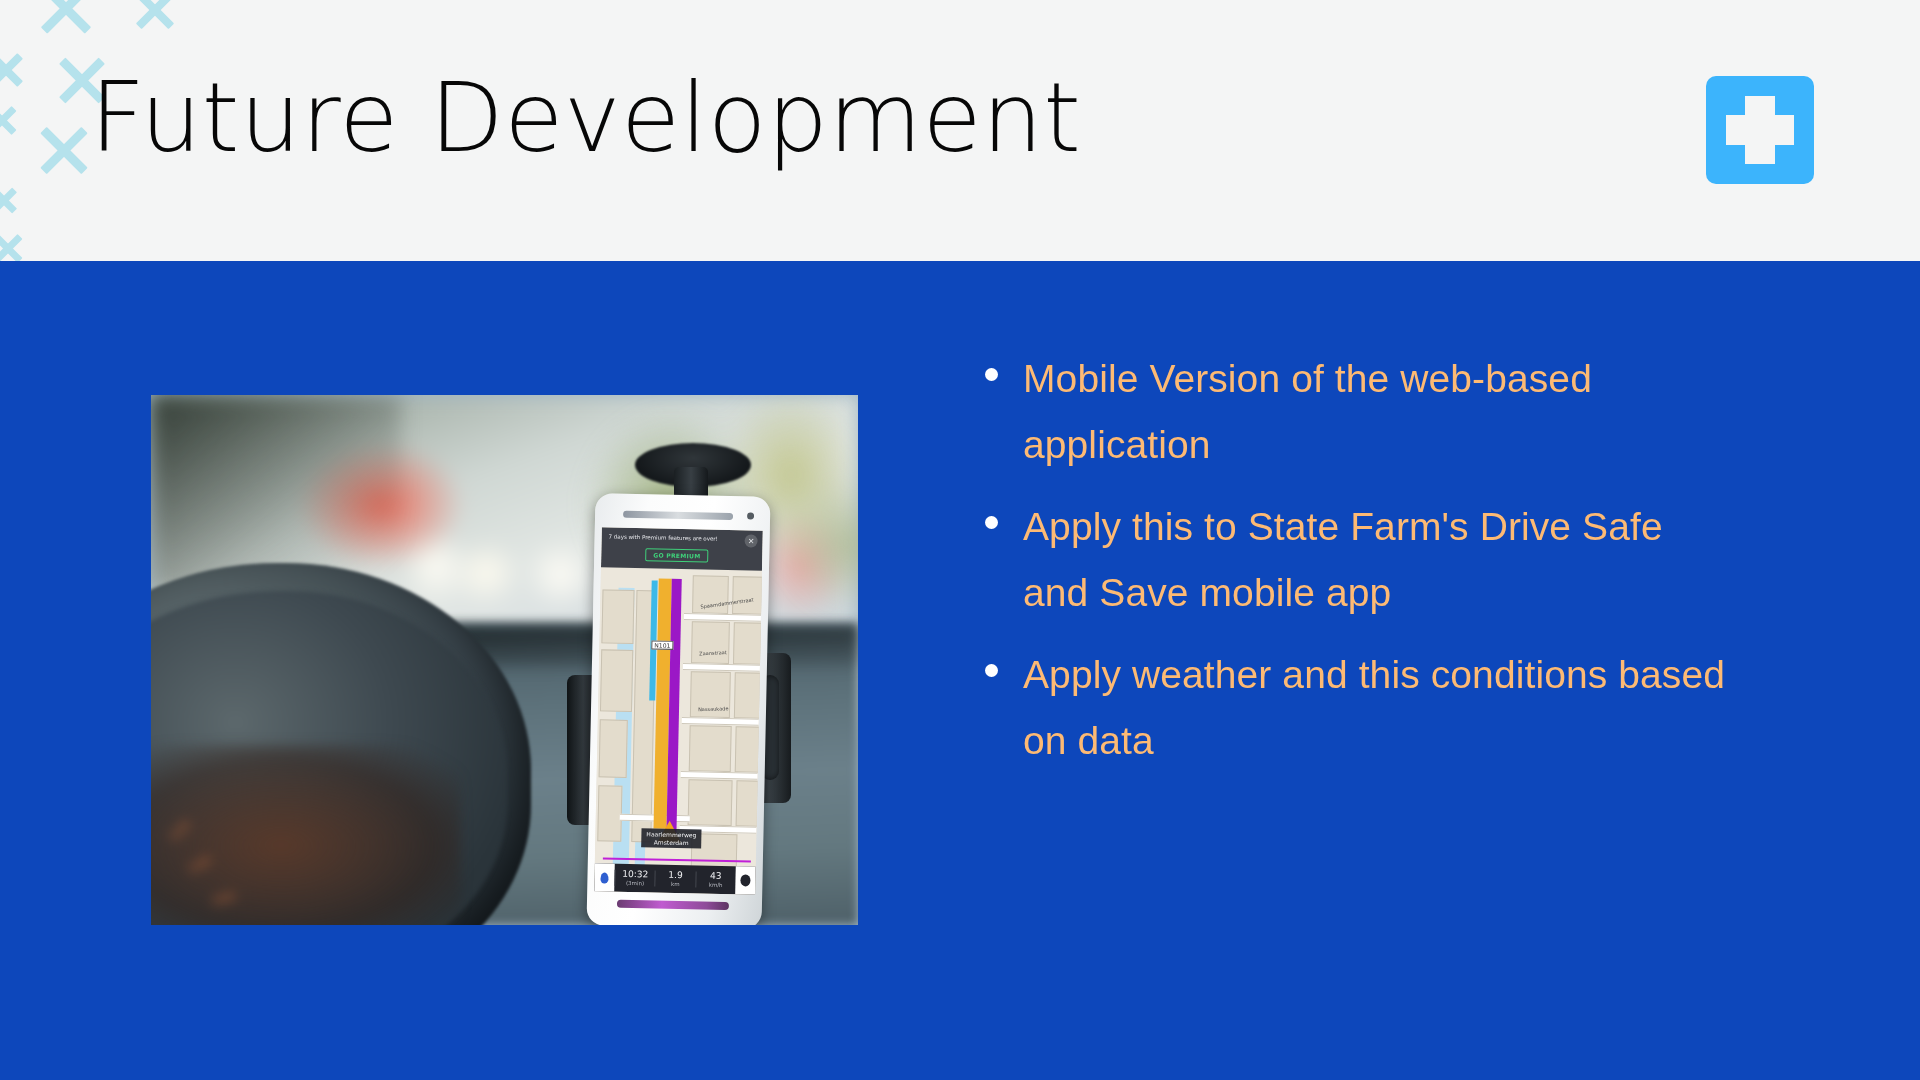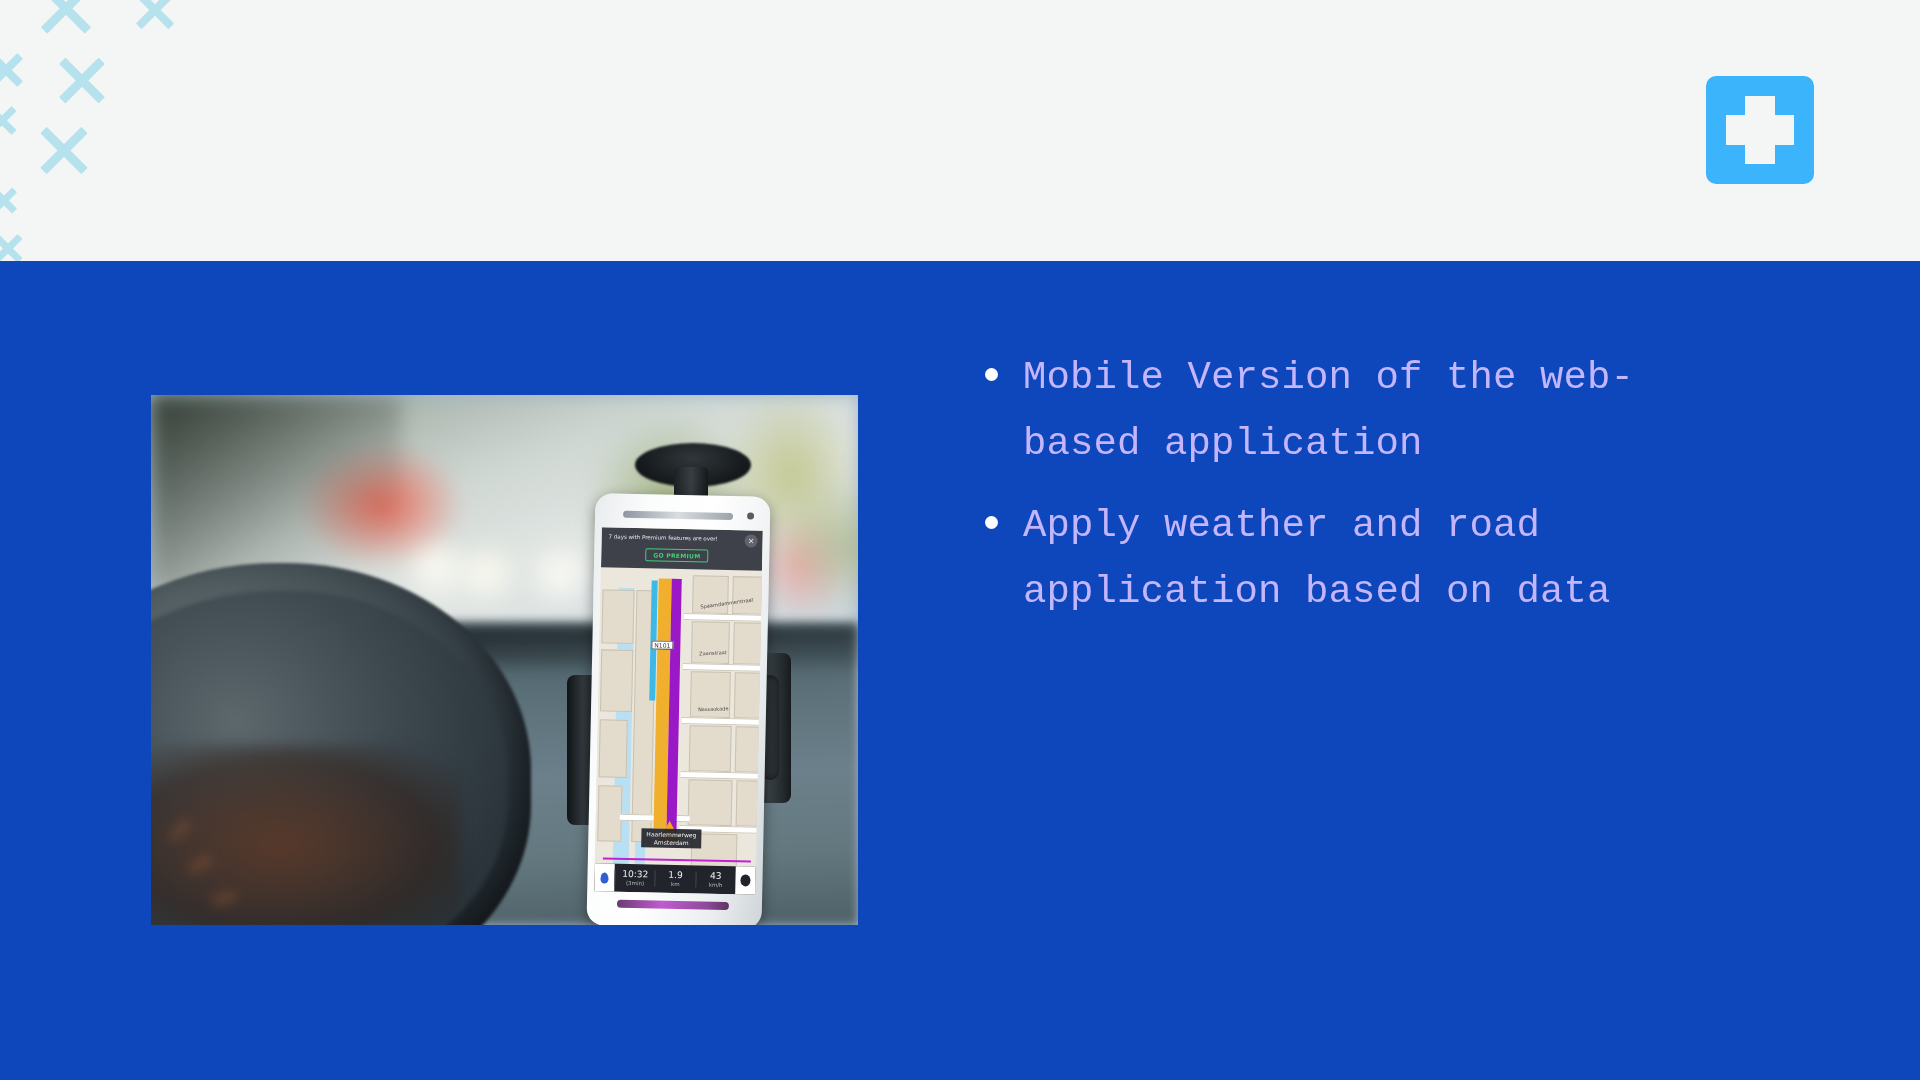--- a/index.html
+++ b/index.html
@@ -424,26 +424,26 @@
   .bullet-dot {
     flex: 0 0 auto;
     width: 13px;
     height: 13px;
     border-radius: 50%;
     background: #ffffff;
     margin-top: 22px;
     margin-right: 25px;
   }
   .bullet-text {
-    color: #c4b5fd;
+    color: #fdba74;
     font-size: 39px;
     line-height: 1.68;
     font-weight: 300;
     letter-spacing: 0.1px;
-    font-family: Liberation Mono, monospace;
+    font-family: Liberation Sans, sans-serif;
     max-width: 716px;
   }
 </style>
 </head>
 <body>
 
 <div class="slide">
 
   <div class="header">
 
@@ -475,20 +475,21 @@
         <div style="position: absolute; left: -11px; top: 185px; width: 30px; height: 30px; opacity: 1;">
           <span class="a" style="position: absolute; left: 50%; top: 50%; width: 30px; height: 7px; margin-left: -15px; margin-top: -3.5px; background: rgb(181, 226, 236); transform: rotate(45deg);"></span>
           <span class="b" style="position: absolute; left: 50%; top: 50%; width: 30px; height: 7px; margin-left: -15px; margin-top: -3.5px; background: rgb(181, 226, 236); transform: rotate(-45deg);"></span>
         </div>
         <div style="position: absolute; left: -9px; top: 231px; width: 34px; height: 34px; opacity: 1;">
           <span class="a" style="position: absolute; left: 50%; top: 50%; width: 34px; height: 7px; margin-left: -17px; margin-top: -3.5px; background: rgb(181, 226, 236); transform: rotate(45deg);"></span>
           <span class="b" style="position: absolute; left: 50%; top: 50%; width: 34px; height: 7px; margin-left: -17px; margin-top: -3.5px; background: rgb(181, 226, 236); transform: rotate(-45deg);"></span>
         </div>
       </div>
 
+    <div class="header-title">Future Development</div>
 
     <div class="logo-badge">
       <div class="logo-cross-v"></div>
       <div class="logo-cross-h"></div>
     </div>
   </div>
 
   <div class="body-panel">
 
     <div class="photo-frame">
@@ -597,17 +598,21 @@
       </div>
     </div>
 
     <div class="bullets" id="bulletlist">
         <div class="bullet-row">
           <div class="bullet-dot"></div>
           <div class="bullet-text">Mobile Version of the web-based application</div>
         </div>
         <div class="bullet-row">
           <div class="bullet-dot"></div>
-          <div class="bullet-text">Apply weather and road application based on data</div>
+          <div class="bullet-text">Apply this to State Farm's Drive Safe and Save mobile app</div>
+        </div>
+        <div class="bullet-row">
+          <div class="bullet-dot"></div>
+          <div class="bullet-text">Apply weather and this conditions based on data</div>
         </div>
       </div>
   </div>
 </div>
 
 </body></html>

